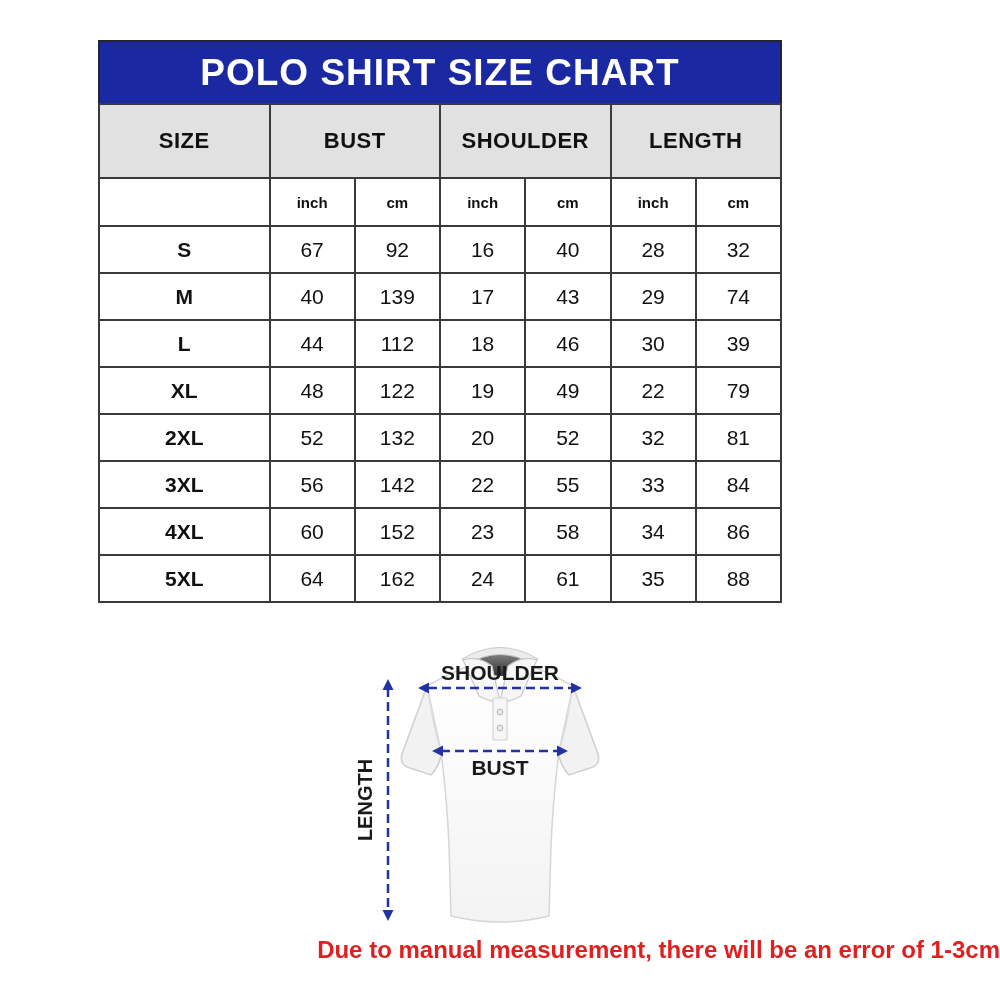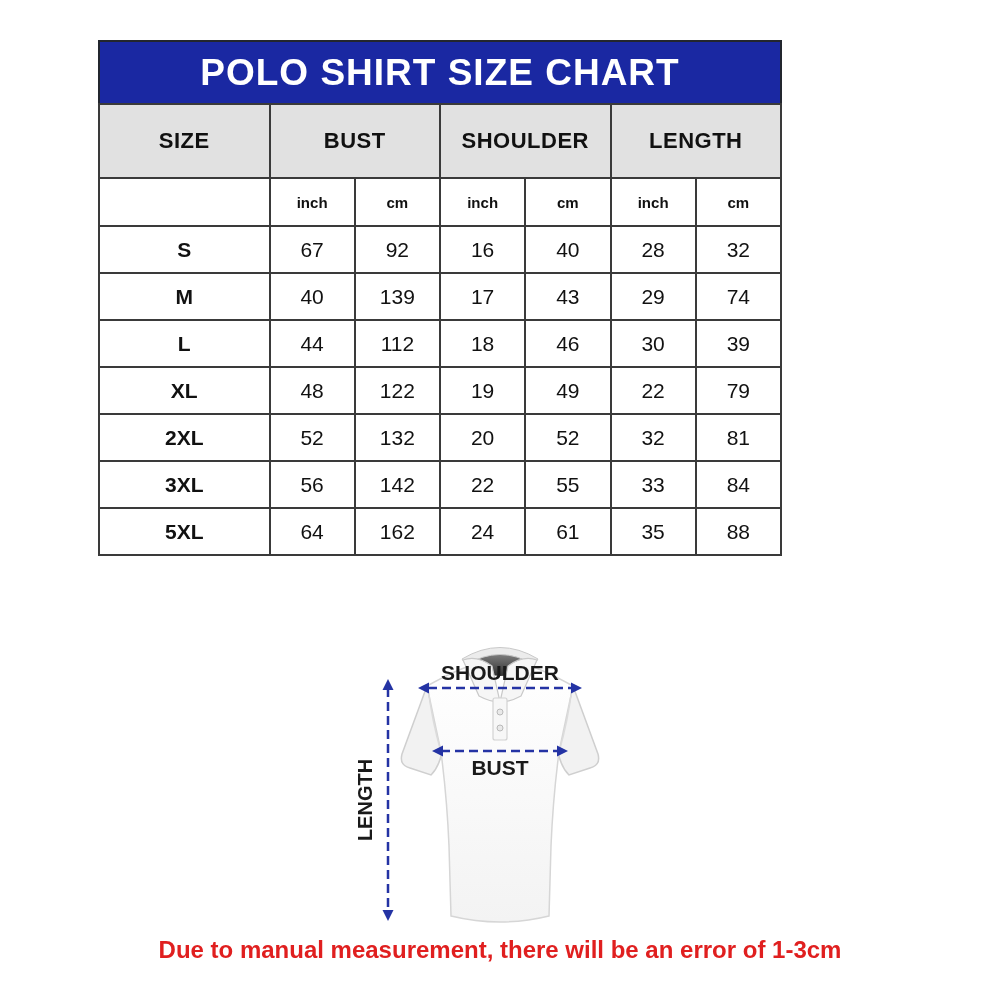--- a/index.html
+++ b/index.html
@@ -42,21 +42,21 @@
   tr.data-row td.size-cell{font-weight:bold;}
 
   
   .figure{position:absolute;left:330px;top:636px;width:340px;height:306px;}
   .figure svg{display:block;width:100%;height:100%;}
   .diagram-label{font-family:"Liberation Sans","DejaVu Sans",sans-serif;
     font-weight:bold;fill:#1a1a1a;}
 
   
   .note{
-    position:absolute;left:0;top:936px;width:1000px;text-align:center;
+    position:absolute;left:0;top:936px;width:1000px;text-align:right;
     color:var(--note-red);font-weight:bold;font-size:24px;
   }
 </style>
 </head>
 <body>
 
 <div class="canvas">
 
   <div class="chart-wrap">
     <div class="title-bar">
@@ -137,20 +137,29 @@
           <td>81</td>
         </tr>
         <tr class="data-row">
           <td class="size-cell">3XL</td>
           <td>56</td>
           <td>142</td>
           <td>22</td>
           <td>55</td>
           <td>33</td>
           <td>84</td>
+        </tr>
+        <tr class="data-row">
+          <td class="size-cell">4XL</td>
+          <td>60</td>
+          <td>152</td>
+          <td>23</td>
+          <td>58</td>
+          <td>34</td>
+          <td>86</td>
         </tr>
         <tr class="data-row">
           <td class="size-cell">5XL</td>
           <td>64</td>
           <td>162</td>
           <td>24</td>
           <td>61</td>
           <td>35</td>
           <td>88</td>
         </tr>

